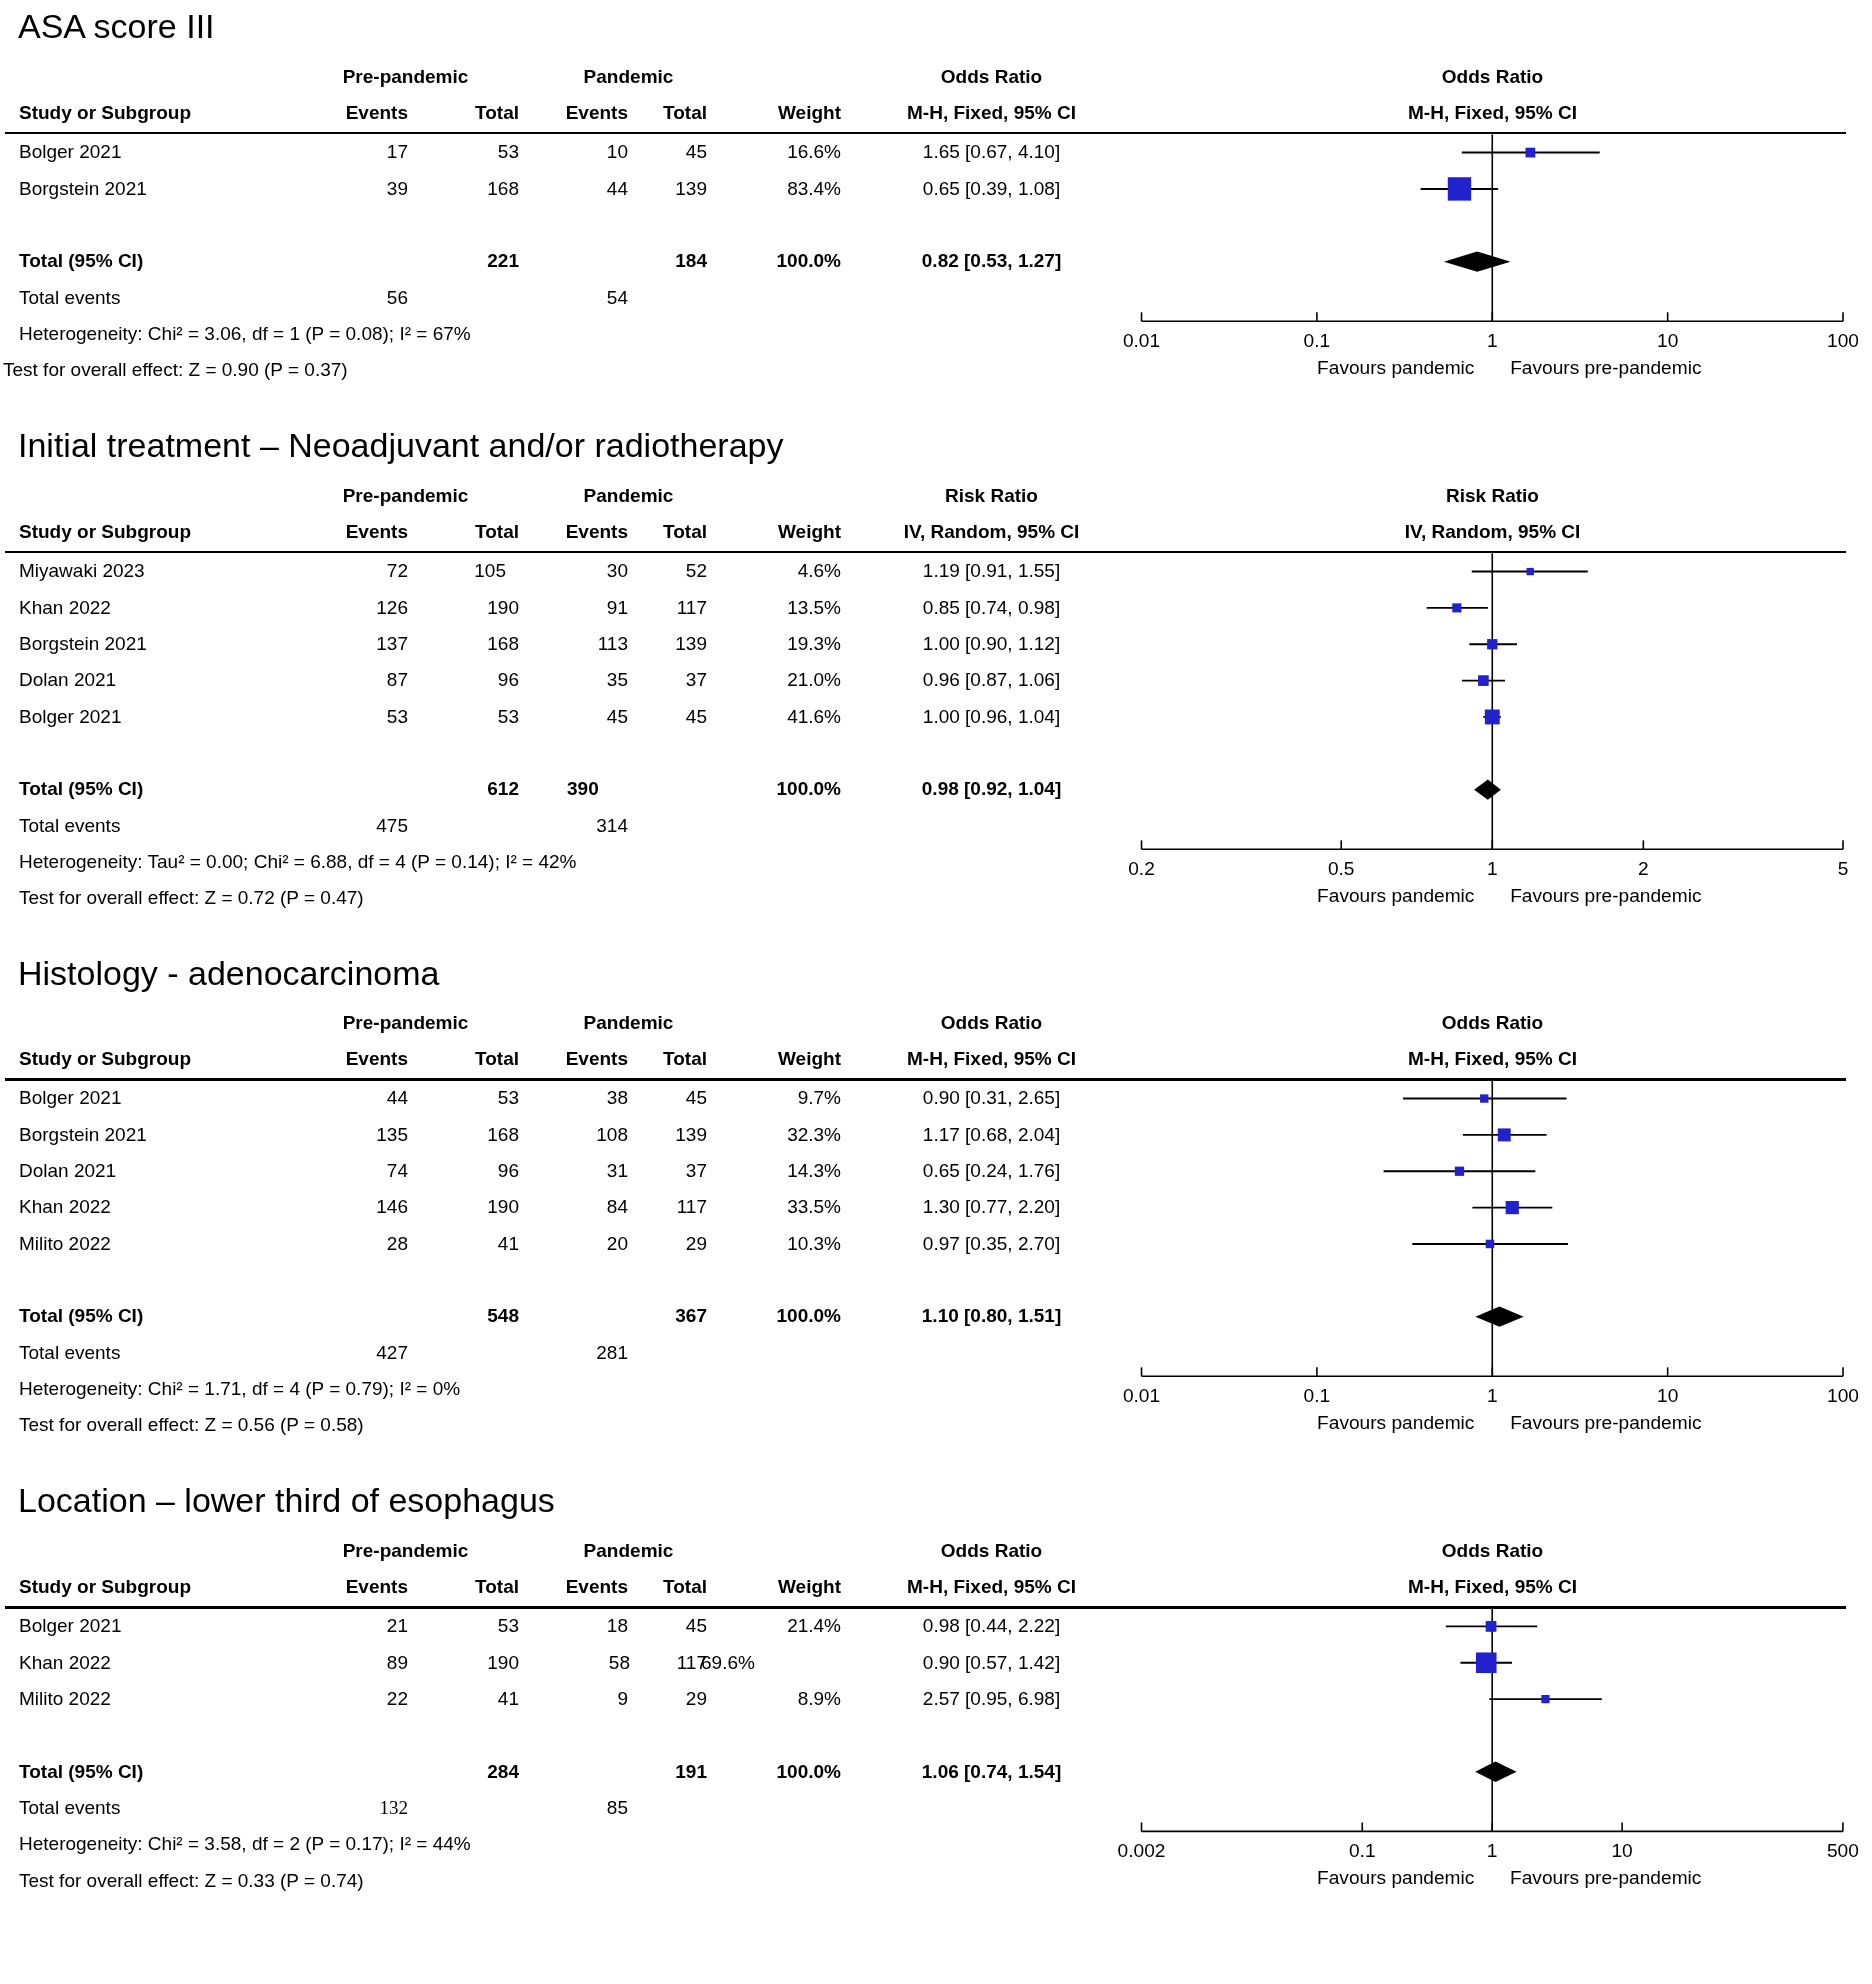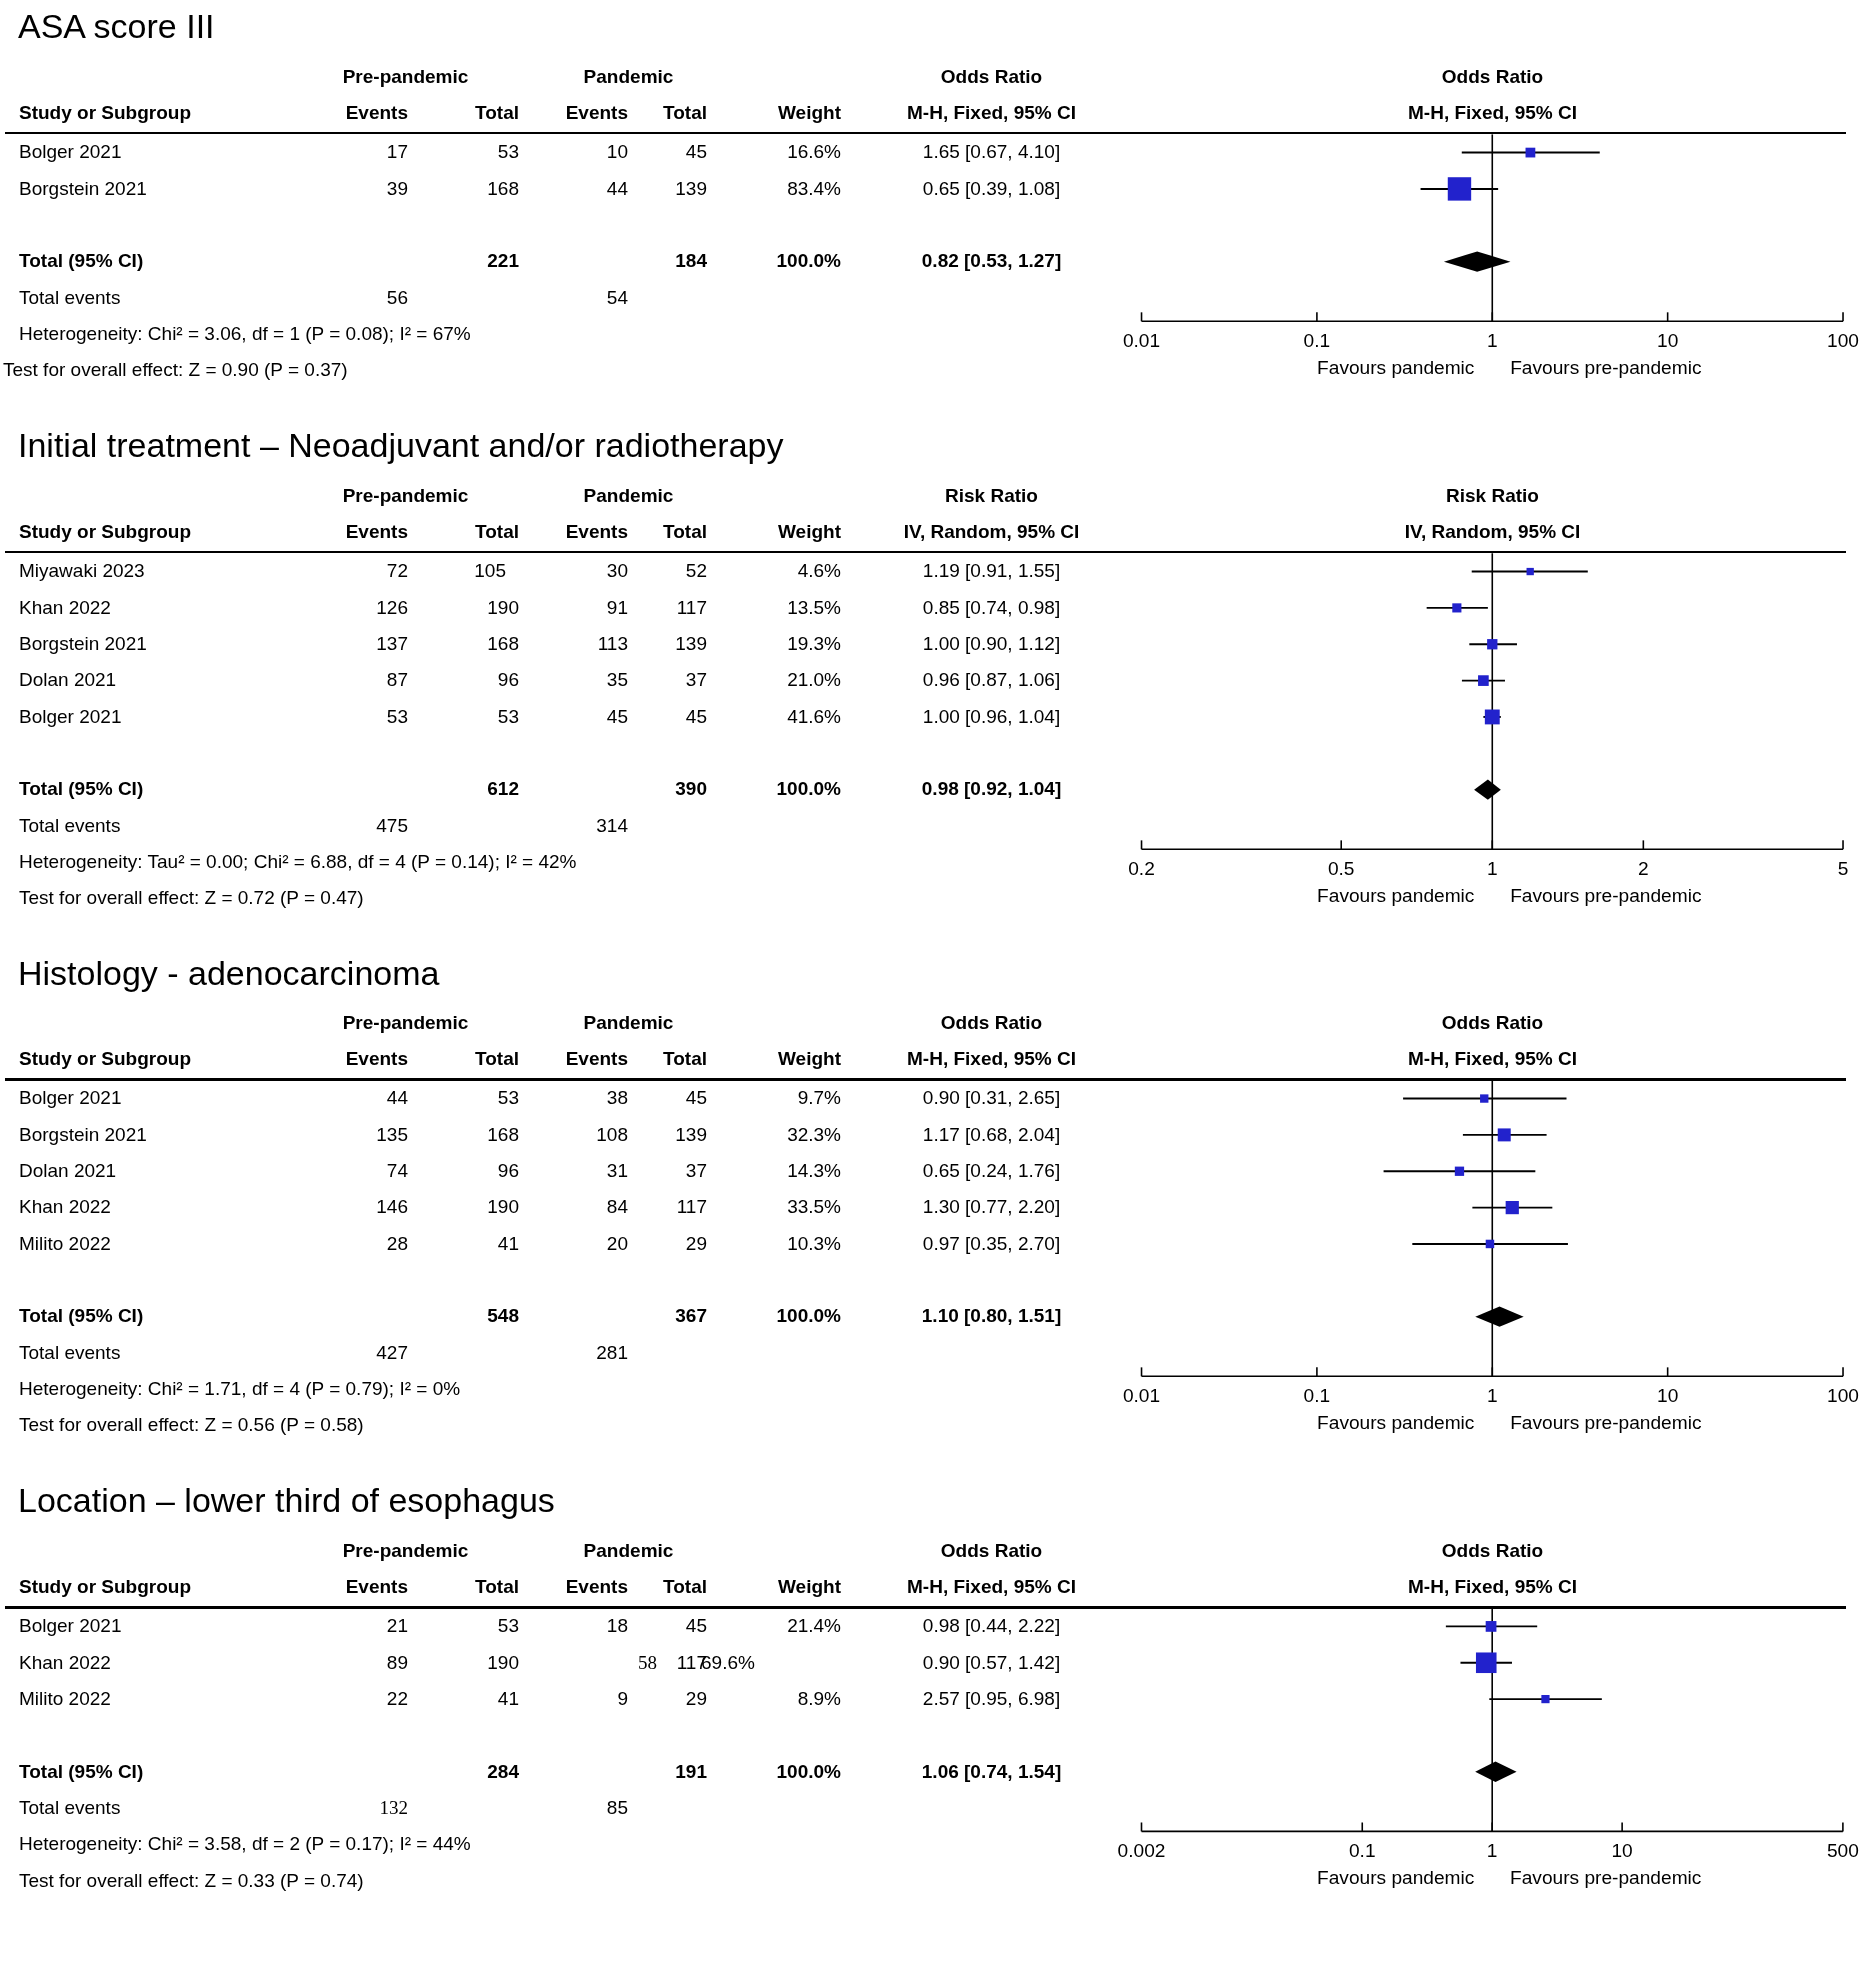--- a/index.html
+++ b/index.html
@@ -174,21 +174,21 @@
           <span class="cell" style="left: 268px; width: 140px; text-align: right;">53</span>
           <span class="cell" style="left: 379px; width: 140px; text-align: right;">53</span>
           <span class="cell" style="left: 488px; width: 140px; text-align: right;">45</span>
           <span class="cell" style="left: 567px; width: 140px; text-align: right;">45</span>
           <span class="cell" style="left: 701px; width: 140px; text-align: right;">41.6%</span>
           <span class="cell" style="left: 800px; width: 383px; text-align: center;">1.00 [0.96, 1.04]</span>
         </div>
         <div class="trow" style="top: 293px;">
           <span class="cell b" style="left: 19px;">Total (95% CI)</span>
           <span class="cell b" style="left: 379px; width: 140px; text-align: right;">612</span>
-          <span class="cell b" style="left: 567px; width: 140px; text-align: right;">390</span>
+          <span class="cell b" style="left: 567px; width: 140px; ">390</span>
           <span class="cell b" style="left: 701px; width: 140px; text-align: right;">100.0%</span>
           <span class="cell b" style="left: 800px; width: 383px; text-align: center;">0.98 [0.92, 1.04]</span>
         </div>
         <div class="trow" style="top: 330px;">
           <span class="cell" style="left: 19px;">Total events</span>
           <span class="cell" style="left: 268px; width: 140px; text-align: right;">475</span>
           <span class="cell" style="left: 488px; width: 140px; text-align: right;">314</span>
         </div>
         <div class="trow" style="top: 366px;">
           <span class="cell" style="left: 19px;">Heterogeneity: Tau² = 0.00; Chi² = 6.88, df = 4 (P = 0.14); I² = 42%</span>
@@ -363,21 +363,21 @@
           <span class="cell" style="left: 379px; width: 140px; text-align: right;">53</span>
           <span class="cell" style="left: 488px; width: 140px; text-align: right;">18</span>
           <span class="cell" style="left: 567px; width: 140px; text-align: right;">45</span>
           <span class="cell" style="left: 701px; width: 140px; text-align: right;">21.4%</span>
           <span class="cell" style="left: 800px; width: 383px; text-align: center;">0.98 [0.44, 2.22]</span>
         </div>
         <div class="trow" style="top: 112px;">
           <span class="cell" style="left: 19px;">Khan 2022</span>
           <span class="cell" style="left: 268px; width: 140px; text-align: right;">89</span>
           <span class="cell" style="left: 379px; width: 140px; text-align: right;">190</span>
-          <span class="cell" style="left: 517px; width: 140px; text-align: right; font-family: Liberation Serif, serif;">58</span>
+          <span class="cell" style="left: 490px; width: 140px; text-align: right;">58</span>
           <span class="cell" style="left: 567px; width: 140px; text-align: right;">117</span>
           <span class="cell" style="left: 701px; width: 140px; text-align: left;">69.6%</span>
           <span class="cell" style="left: 800px; width: 383px; text-align: center;">0.90 [0.57, 1.42]</span>
         </div>
         <div class="trow" style="top: 148px;">
           <span class="cell" style="left: 19px;">Milito 2022</span>
           <span class="cell" style="left: 268px; width: 140px; text-align: right;">22</span>
           <span class="cell" style="left: 379px; width: 140px; text-align: right;">41</span>
           <span class="cell" style="left: 488px; width: 140px; text-align: right;">9</span>
           <span class="cell" style="left: 567px; width: 140px; text-align: right;">29</span>

